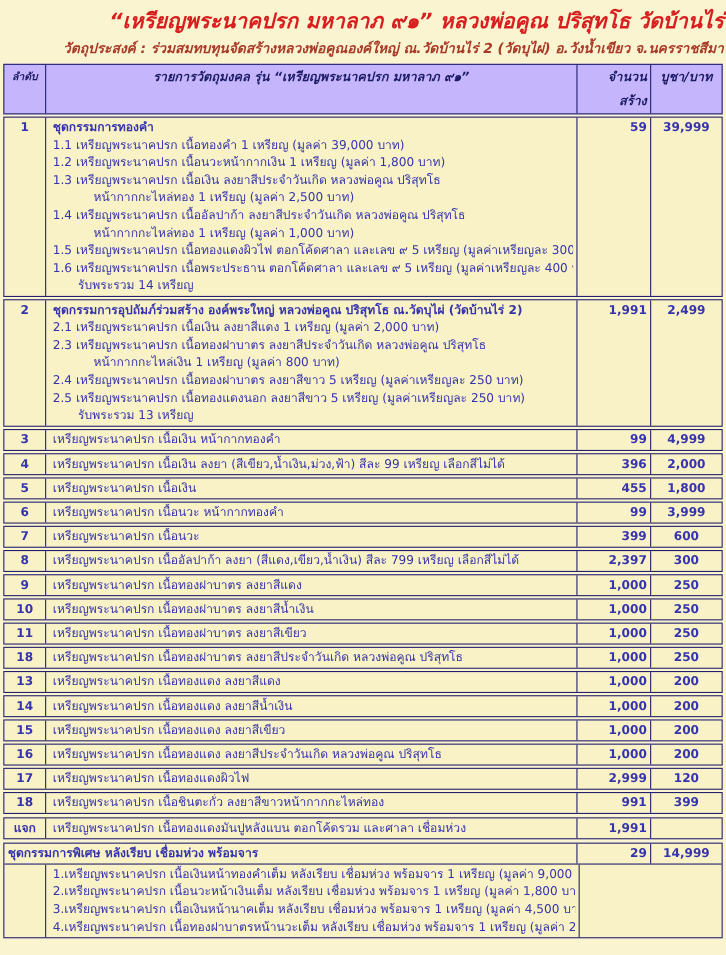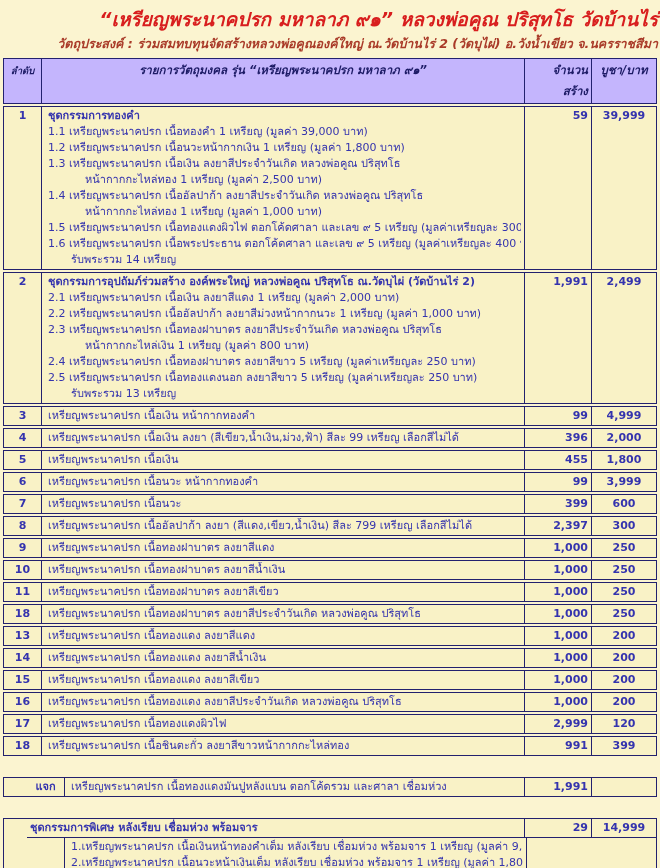--- a/index.html
+++ b/index.html
@@ -20,21 +20,21 @@
     font-size:12.5px;line-height:18px;text-align:right;margin:3px 0 5px;
     white-space:nowrap;
   }
   .table-wrap{margin:0 1px;}
   .block{
     border:1.5px solid #23216E;
     background:#F9F2C6;
     margin-top:2px;
     box-sizing:border-box;
   }
-  .block.gap-large{margin-top:21px;padding-left:23px;}
+  .block.gap-large{margin-top:3px;}
   .brow{display:flex;align-items:stretch;}
   .brow.top-border{border-top:1.5px solid #23216E;}
   .cell{
     color:#3534AE;font-size:11px;line-height:16px;
     padding:1px 3px;box-sizing:border-box;
   }
   .c1{width:38px;flex:none;text-align:center;border-right:1.5px solid #23216E;}
   .c2{flex:1;min-width:0;}
   .c3{width:67px;flex:none;text-align:right;border-left:1.5px solid #23216E;}
   .c4{width:65px;flex:none;text-align:center;border-left:1.5px solid #23216E;}
@@ -89,21 +89,20 @@
             <div class="cell c3 num">59</div>
             <div class="cell c4 num">39,999</div>
           </div>
         </div>
         <div class="block">
           <div class="brow">
             <div class="cell c1 num">2</div>
             <div class="cell c2">
               <div class="line i1 bold">ชุดกรรมการอุปถัมภ์ร่วมสร้าง องค์พระใหญ่ หลวงพ่อคูณ ปริสุทโธ ณ.วัดบุไผ่ (วัดบ้านไร่ 2)</div>
               <div class="line i1">2.1 เหรียญพระนาคปรก เนื้อเงิน ลงยาสีแดง 1 เหรียญ (มูลค่า 2,000 บาท)</div>
-              <div class="line i1">2.2 เหรียญพระนาคปรก เนื้ออัลปาก้า ลงยาสีม่วงหน้ากากนวะ 1 เหรียญ (มูลค่า 1,000 บาท)</div>
               <div class="line i1">2.3 เหรียญพระนาคปรก เนื้อทองฝาบาตร ลงยาสีประจำวันเกิด หลวงพ่อคูณ ปริสุทโธ</div>
               <div class="line i2">หน้ากากกะไหล่เงิน 1 เหรียญ (มูลค่า 800 บาท)</div>
               <div class="line i1">2.4 เหรียญพระนาคปรก เนื้อทองฝาบาตร ลงยาสีขาว 5 เหรียญ (มูลค่าเหรียญละ 250 บาท)</div>
               <div class="line i1">2.5 เหรียญพระนาคปรก เนื้อทองแดงนอก ลงยาสีขาว 5 เหรียญ (มูลค่าเหรียญละ 250 บาท)</div>
               <div class="line i3">รับพระรวม 13 เหรียญ</div>
             </div>
             <div class="cell c3 num">1,991</div>
             <div class="cell c4 num">2,499</div>
           </div>
         </div>

